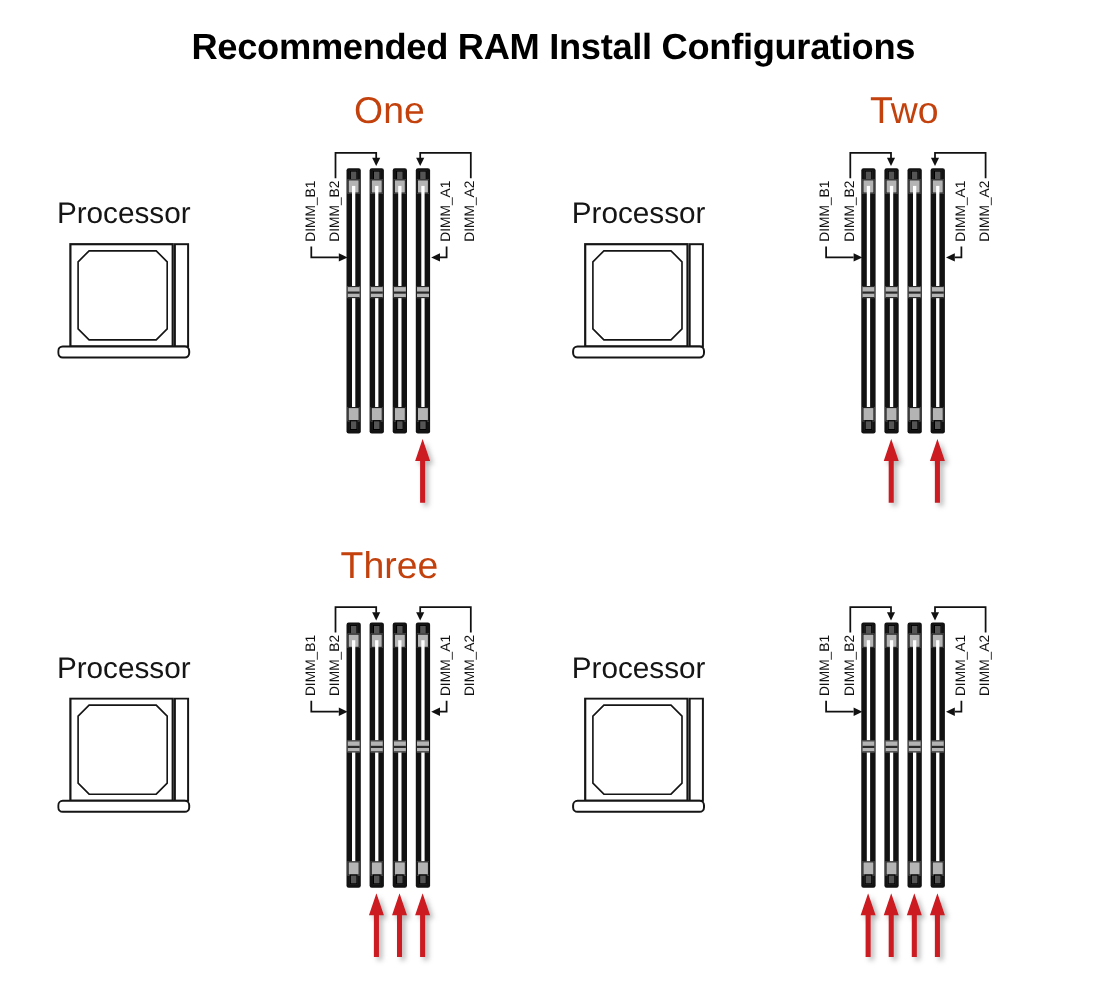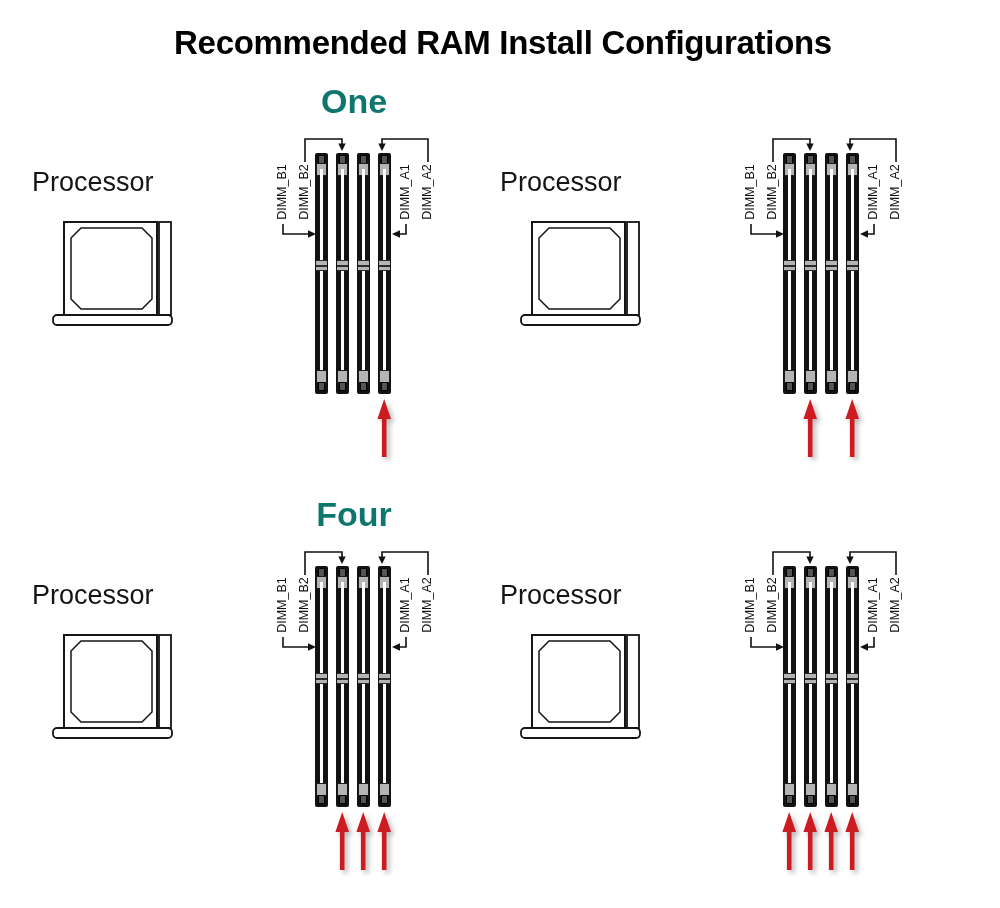--- a/index.html
+++ b/index.html
@@ -6,24 +6,24 @@
   body{width:1000px;height:908px;position:relative;overflow:hidden;
        font-family:"Liberation Sans", sans-serif;color:#111;}
   .canvas{position:absolute;left:0;top:0;width:867px;height:908px;background:#fff;}
 
   .main-title{position:absolute;left:0;top:24px;width:1006px;margin:0;
     text-align:center;font-size:33px;font-weight:700;letter-spacing:-.3px;color:#000;}
 
   .quadrant{position:absolute;width:470px;height:400px;}
 
   .config-title{position:absolute;left:254px;top:2px;width:200px;margin:0;
-    text-align:center;font-size:34px;font-weight:700;color:#0f766e;}
-
-  .proc-label{position:absolute;left:32px;top:87px;width:161px;
-    font-size:27px;font-weight:400;color:#151515;}
+    text-align:center;font-size:34px;font-weight:400;color:#c2410c;}
+
+  .proc-label{position:absolute;left:32px;top:99px;width:161px;
+    text-align:center;font-size:27px;font-weight:400;color:#151515;}
   .proc-svg{position:absolute;left:52px;top:141px;}
 
   .slot{position:absolute;top:73px;width:13px;height:241px;background:#121212;border-radius:2px;}
   .slot-1{left:315px}.slot-2{left:336px}.slot-3{left:357px}.slot-4{left:378px}
   .slot i{position:absolute;display:block;box-sizing:border-box;}
   .tab{left:3px;width:7px;height:9px;background:#555;border:1px solid #000;}
   .tab.top{top:2px}.tab.bot{bottom:3px}
   .latch{left:1px;width:11px;height:13px;background:#b4b4b4;border:1px solid #1c1c1c;}
   .latch.top{top:10px}.latch.bot{bottom:11px}
   .chan{left:5px;top:16px;height:207px;width:3px;background:#fff;}
@@ -113,20 +113,21 @@
         <polygon points="114,18 110.3,10.5 117.7,10.5"></polygon>
       </g>
     </svg>
 
     <svg class="ram-arrow ra-4" width="17" height="59" viewBox="0 0 17 59">
       <polygon points="8.2,0 15,20 10.5,20 10.5,58 5.9,58 5.9,20 1.4,20"></polygon>
     </svg>
   </section>
 
   <section class="quadrant" style="left: 468px; top: 80px;">
+    <h2 class="config-title">Two</h2>
 
     <div class="proc-label">Processor</div>
     <svg class="proc-svg" width="122" height="106" viewBox="0 0 122 106">
       <rect x="12" y="1" width="93" height="93" fill="#fff" stroke="#151515" stroke-width="2"></rect>
       <polygon points="29,7 90,7 100,17 100,78 90,88 29,88 19,78 19,17" fill="#fff" stroke="#151515" stroke-width="1.5"></polygon>
       <rect x="107" y="1" width="12" height="93" fill="#fff" stroke="#151515" stroke-width="1.8"></rect>
       <rect x="1" y="94" width="119" height="10" rx="4" fill="#fff" stroke="#151515" stroke-width="1.8"></rect>
     </svg>
 
     <div class="slot slot-1">
@@ -185,21 +186,21 @@
     <svg class="ram-arrow ra-2" width="17" height="59" viewBox="0 0 17 59">
       <polygon points="8.2,0 15,20 10.5,20 10.5,58 5.9,58 5.9,20 1.4,20"></polygon>
     </svg>
 
     <svg class="ram-arrow ra-4" width="17" height="59" viewBox="0 0 17 59">
       <polygon points="8.2,0 15,20 10.5,20 10.5,58 5.9,58 5.9,20 1.4,20"></polygon>
     </svg>
   </section>
 
   <section class="quadrant" style="left: 0px; top: 493px;">
-    <h2 class="config-title">Four</h2>
+    <h2 class="config-title">Three</h2>
 
     <div class="proc-label">Processor</div>
     <svg class="proc-svg" width="122" height="106" viewBox="0 0 122 106">
       <rect x="12" y="1" width="93" height="93" fill="#fff" stroke="#151515" stroke-width="2"></rect>
       <polygon points="29,7 90,7 100,17 100,78 90,88 29,88 19,78 19,17" fill="#fff" stroke="#151515" stroke-width="1.5"></polygon>
       <rect x="107" y="1" width="12" height="93" fill="#fff" stroke="#151515" stroke-width="1.8"></rect>
       <rect x="1" y="94" width="119" height="10" rx="4" fill="#fff" stroke="#151515" stroke-width="1.8"></rect>
     </svg>
 
     <div class="slot slot-1">

